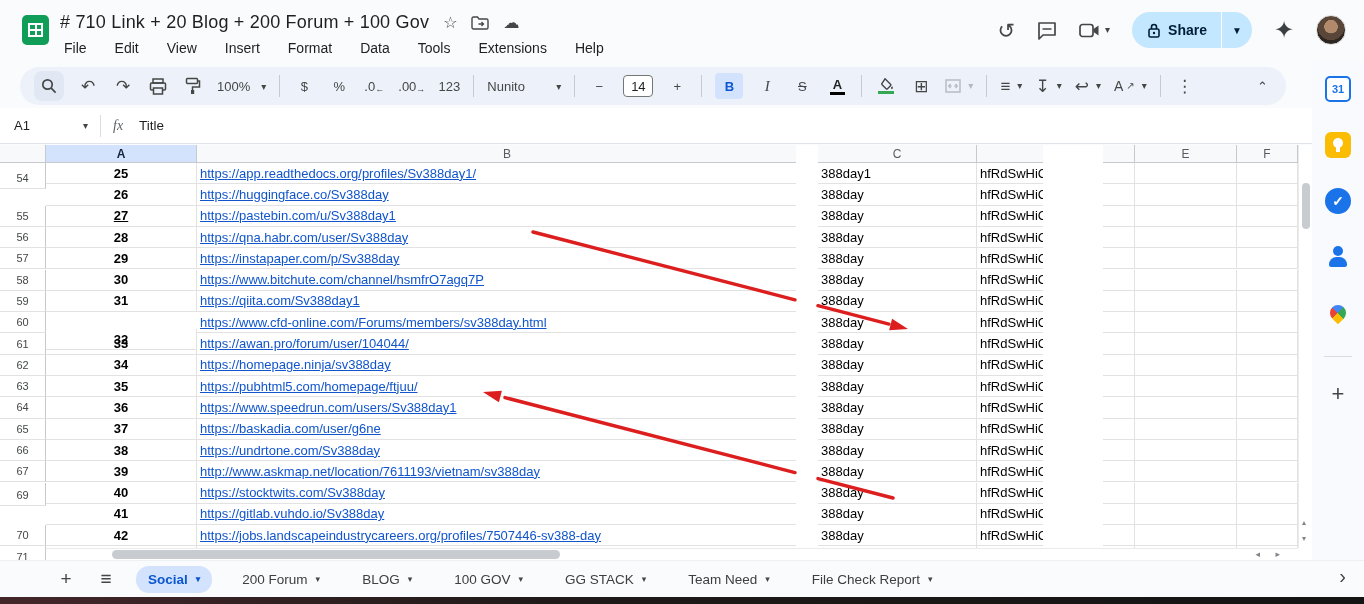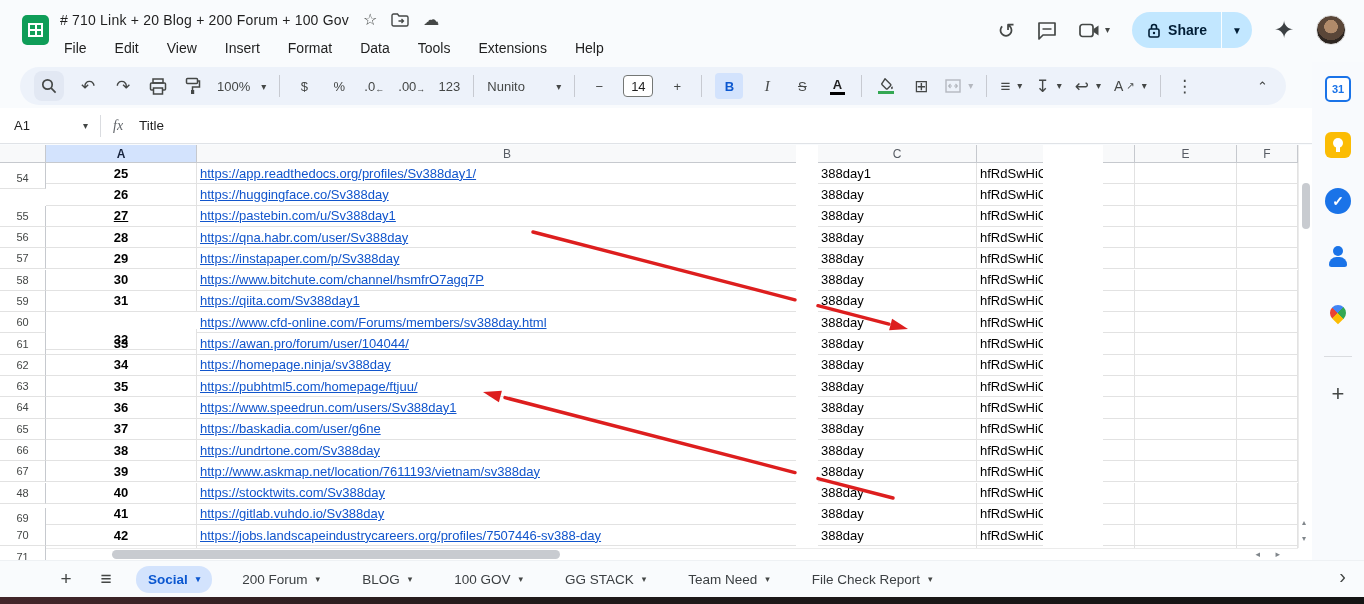--- a/index.html
+++ b/index.html
@@ -12,21 +12,21 @@
   .logo { position:absolute; left:22px; top:15px; width:27px; height:30px; background:var(--sheets-green); border-radius:5px; }
   .logo .grid-glyph { position:absolute; left:6px; top:8px; width:15px; height:14px;
     background:
       linear-gradient(#fff,#fff) 0 0/15px 2px no-repeat,
       linear-gradient(#fff,#fff) 0 6px/15px 2px no-repeat,
       linear-gradient(#fff,#fff) 0 12px/15px 2px no-repeat,
       linear-gradient(#fff,#fff) 0 0/2px 14px no-repeat,
       linear-gradient(#fff,#fff) 7px 0/2px 14px no-repeat,
       linear-gradient(#fff,#fff) 13px 0/2px 14px no-repeat; }
   .title-row { position:absolute; left:60px; top:12px; display:flex; align-items:center; gap:14px; }
-  .doc-title { font-size:14px; color:#1f1f1f; letter-spacing:.2px; white-space:nowrap; }
+  .doc-title { font-size:18px; color:#1f1f1f; letter-spacing:.2px; white-space:nowrap; }
   .tb-ico { color:#444746; font-size:16px; line-height:1; cursor:pointer; }
   .menubar { position:absolute; left:62px; top:38px; display:flex; gap:24px; font-size:14px; color:#1f1f1f; }
   .menubar span { cursor:pointer; padding:2px 2px; }
   .top-actions { position:absolute; right:18px; top:12px; display:flex; align-items:center; gap:22px; }
   .action-ico { color:#444746; font-size:21px; line-height:1; cursor:pointer; display:flex; align-items:center; }
   .caret { font-size:10px; color:#444746; margin-left:4px; }
   .share-pill { display:flex; align-items:center; background:var(--share-bg); border-radius:18px; height:36px; overflow:hidden; cursor:pointer; }
   .share-main { display:flex; align-items:center; gap:8px; padding:0 14px 0 16px; color:#001d35; font-size:14px; font-weight:bold; height:100%; }
   .share-sep { width:1px; height:36px; background:#fff; opacity:.9; }
   .share-caret { padding:0 10px; color:#001d35; font-size:10px; }
@@ -427,21 +427,21 @@
         <div class="cell" style="left: 1237px; width: 61px; top: 316.2px; height: 21.3px;"></div>
         <div class="rowhdr" style="top: 337.5px; height: 21.3px;">48</div>
         <div class="cell num" style="left: 46px; width: 151px; top: 337.5px; height: 21.3px;">40</div>
         <div class="cell" style="left: 197px; width: 621px; top: 337.5px; height: 21.3px;">
           <a href="#">https://stocktwits.com/Sv388day</a>
         </div>
         <div class="cell" style="left: 818px; width: 159px; top: 337.5px; height: 21.3px;">388day</div>
         <div class="cell" style="left: 977px; width: 158px; top: 337.5px; height: 21.3px;">hfRdSwHiC</div>
         <div class="cell" style="left: 1135px; width: 102px; top: 337.5px; height: 21.3px;"></div>
         <div class="cell" style="left: 1237px; width: 61px; top: 337.5px; height: 21.3px;"></div>
-        <div class="rowhdr" style="top: 363px; height: 21.3px; text-align: center;">69</div>
+        <div class="rowhdr" style="top: 340px; height: 21.3px; text-align: center;">69</div>
         <div class="cell num" style="left: 46px; width: 151px; top: 358.8px; height: 21.3px;">41</div>
         <div class="cell" style="left: 197px; width: 621px; top: 358.8px; height: 21.3px;">
           <a href="#">https://gitlab.vuhdo.io/Sv388day</a>
         </div>
         <div class="cell" style="left: 818px; width: 159px; top: 358.8px; height: 21.3px;">388day</div>
         <div class="cell" style="left: 977px; width: 158px; top: 358.8px; height: 21.3px;">hfRdSwHiC</div>
         <div class="cell" style="left: 1135px; width: 102px; top: 358.8px; height: 21.3px;"></div>
         <div class="cell" style="left: 1237px; width: 61px; top: 358.8px; height: 21.3px;"></div>
         <div class="rowhdr" style="top: 380.1px; height: 21.3px;">70</div>
         <div class="cell num" style="left: 46px; width: 151px; top: 380.1px; height: 21.3px;">42</div>

